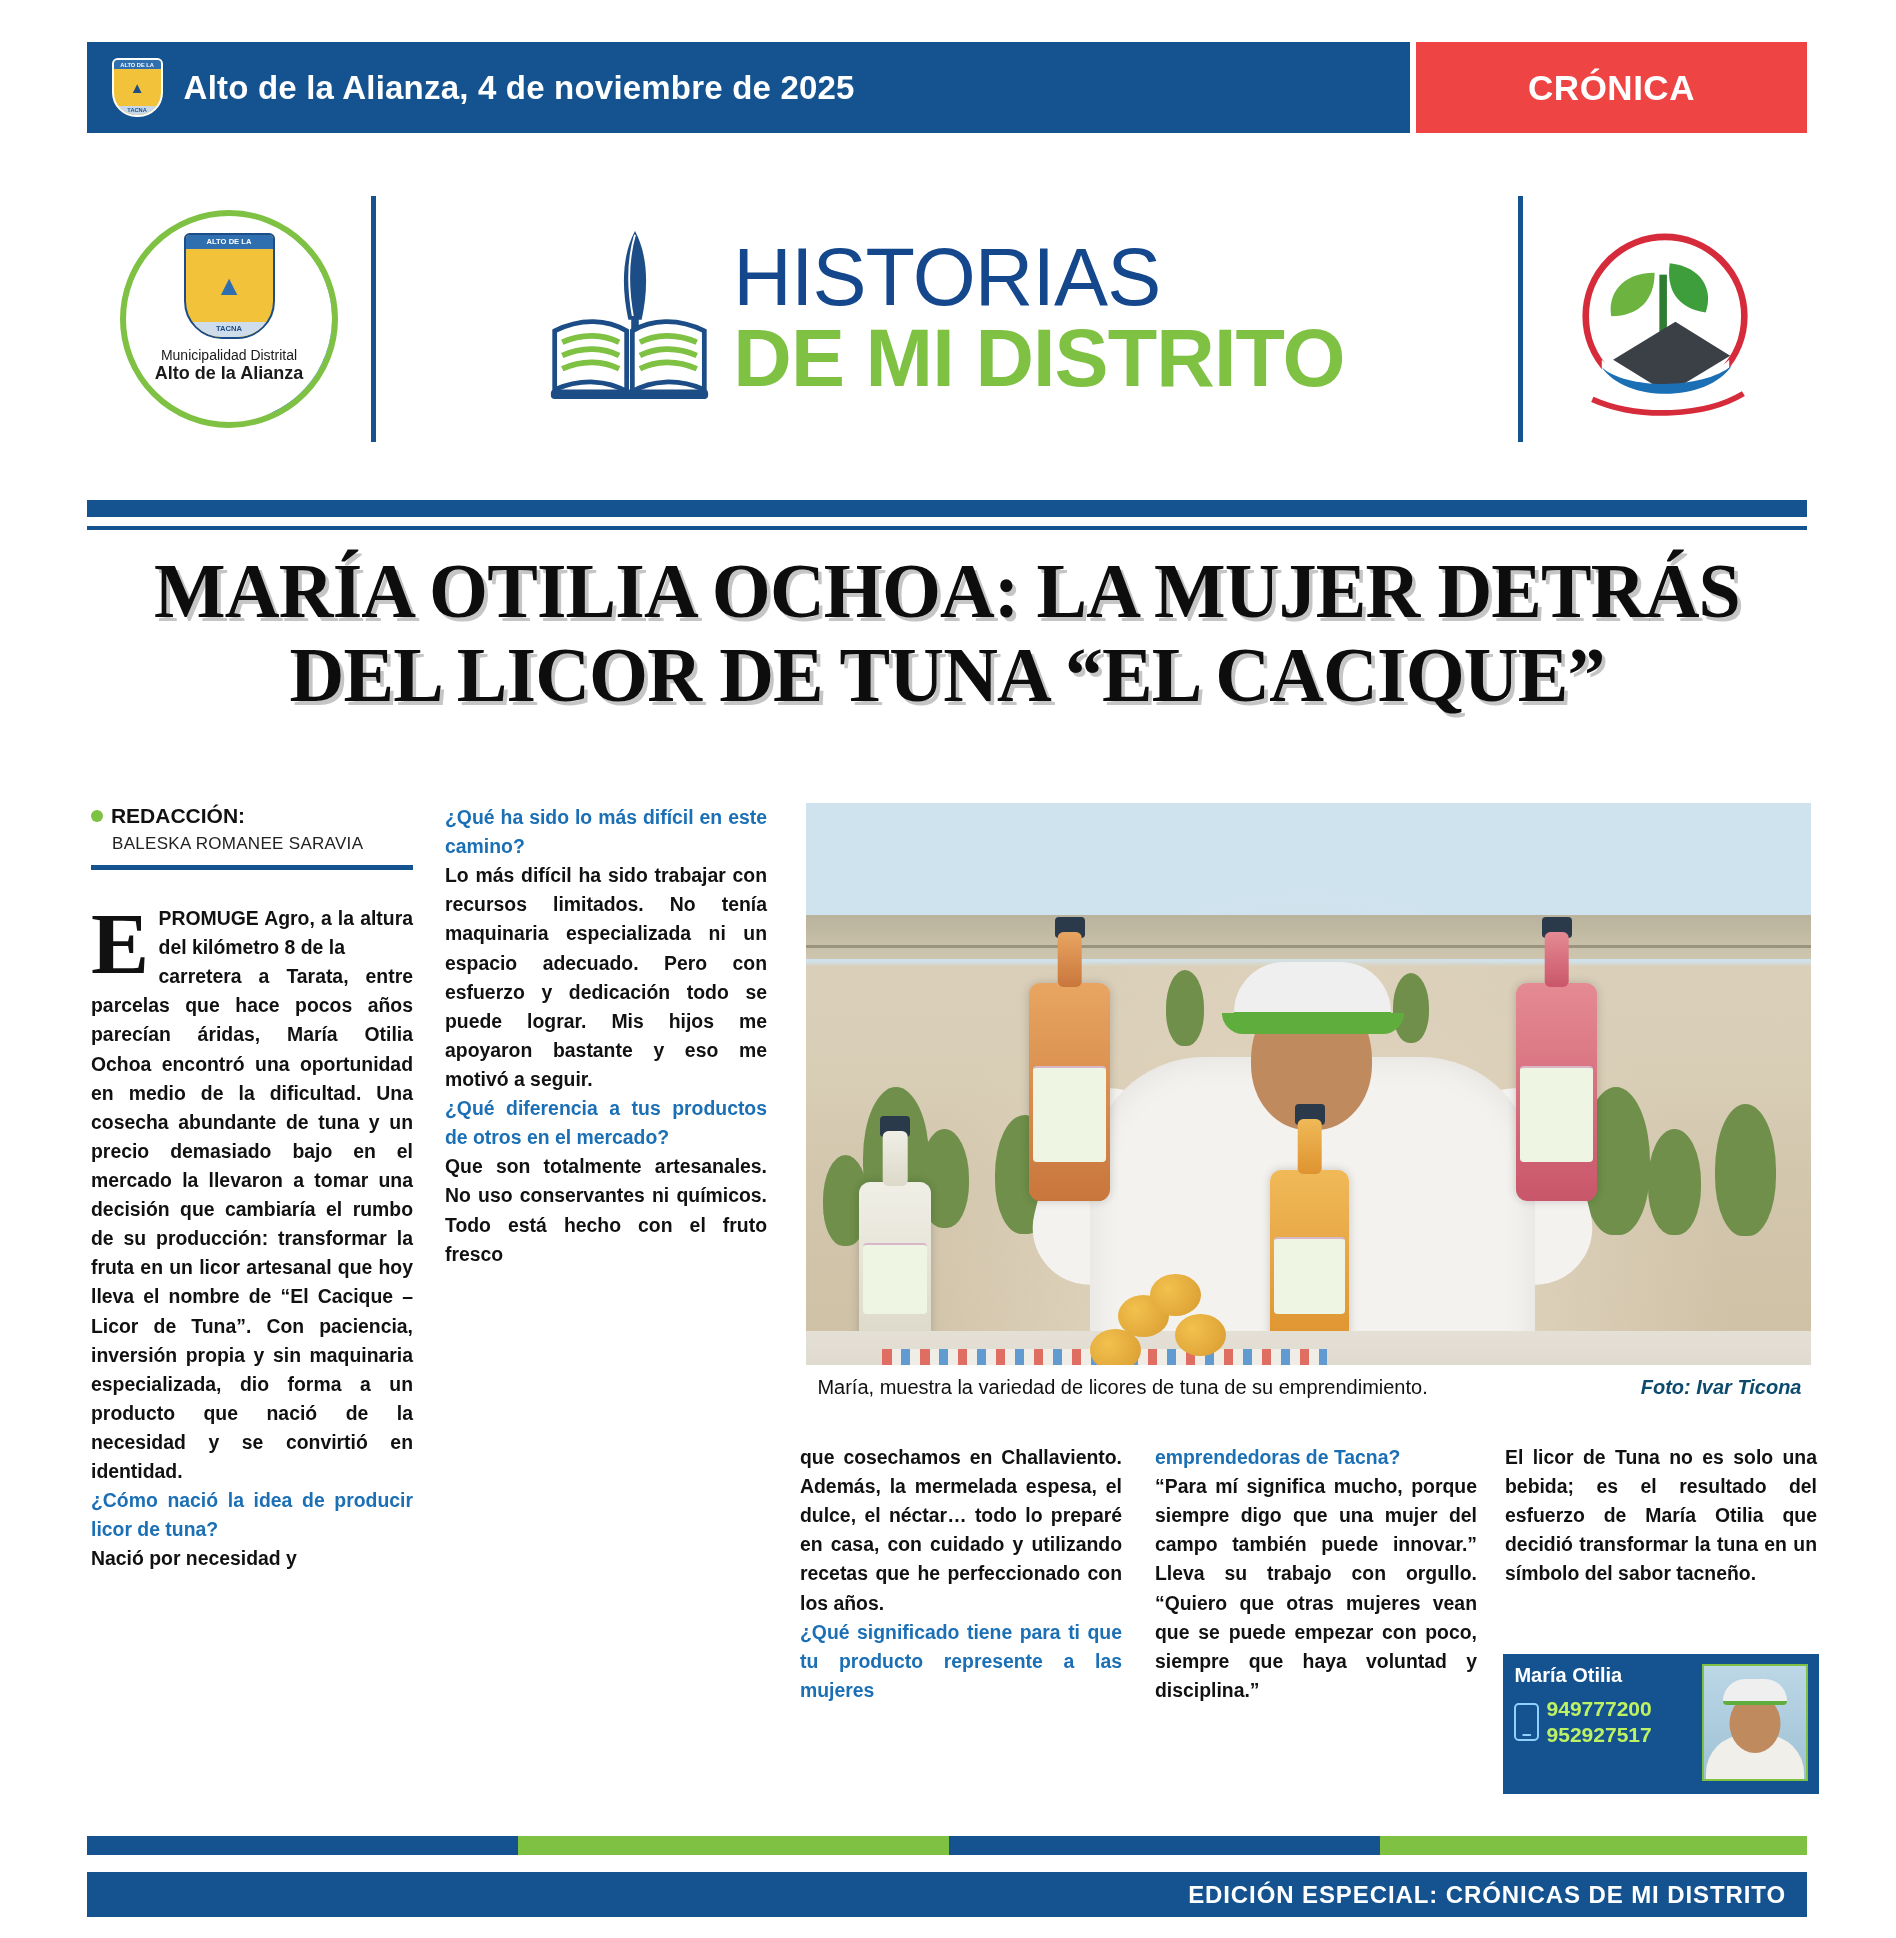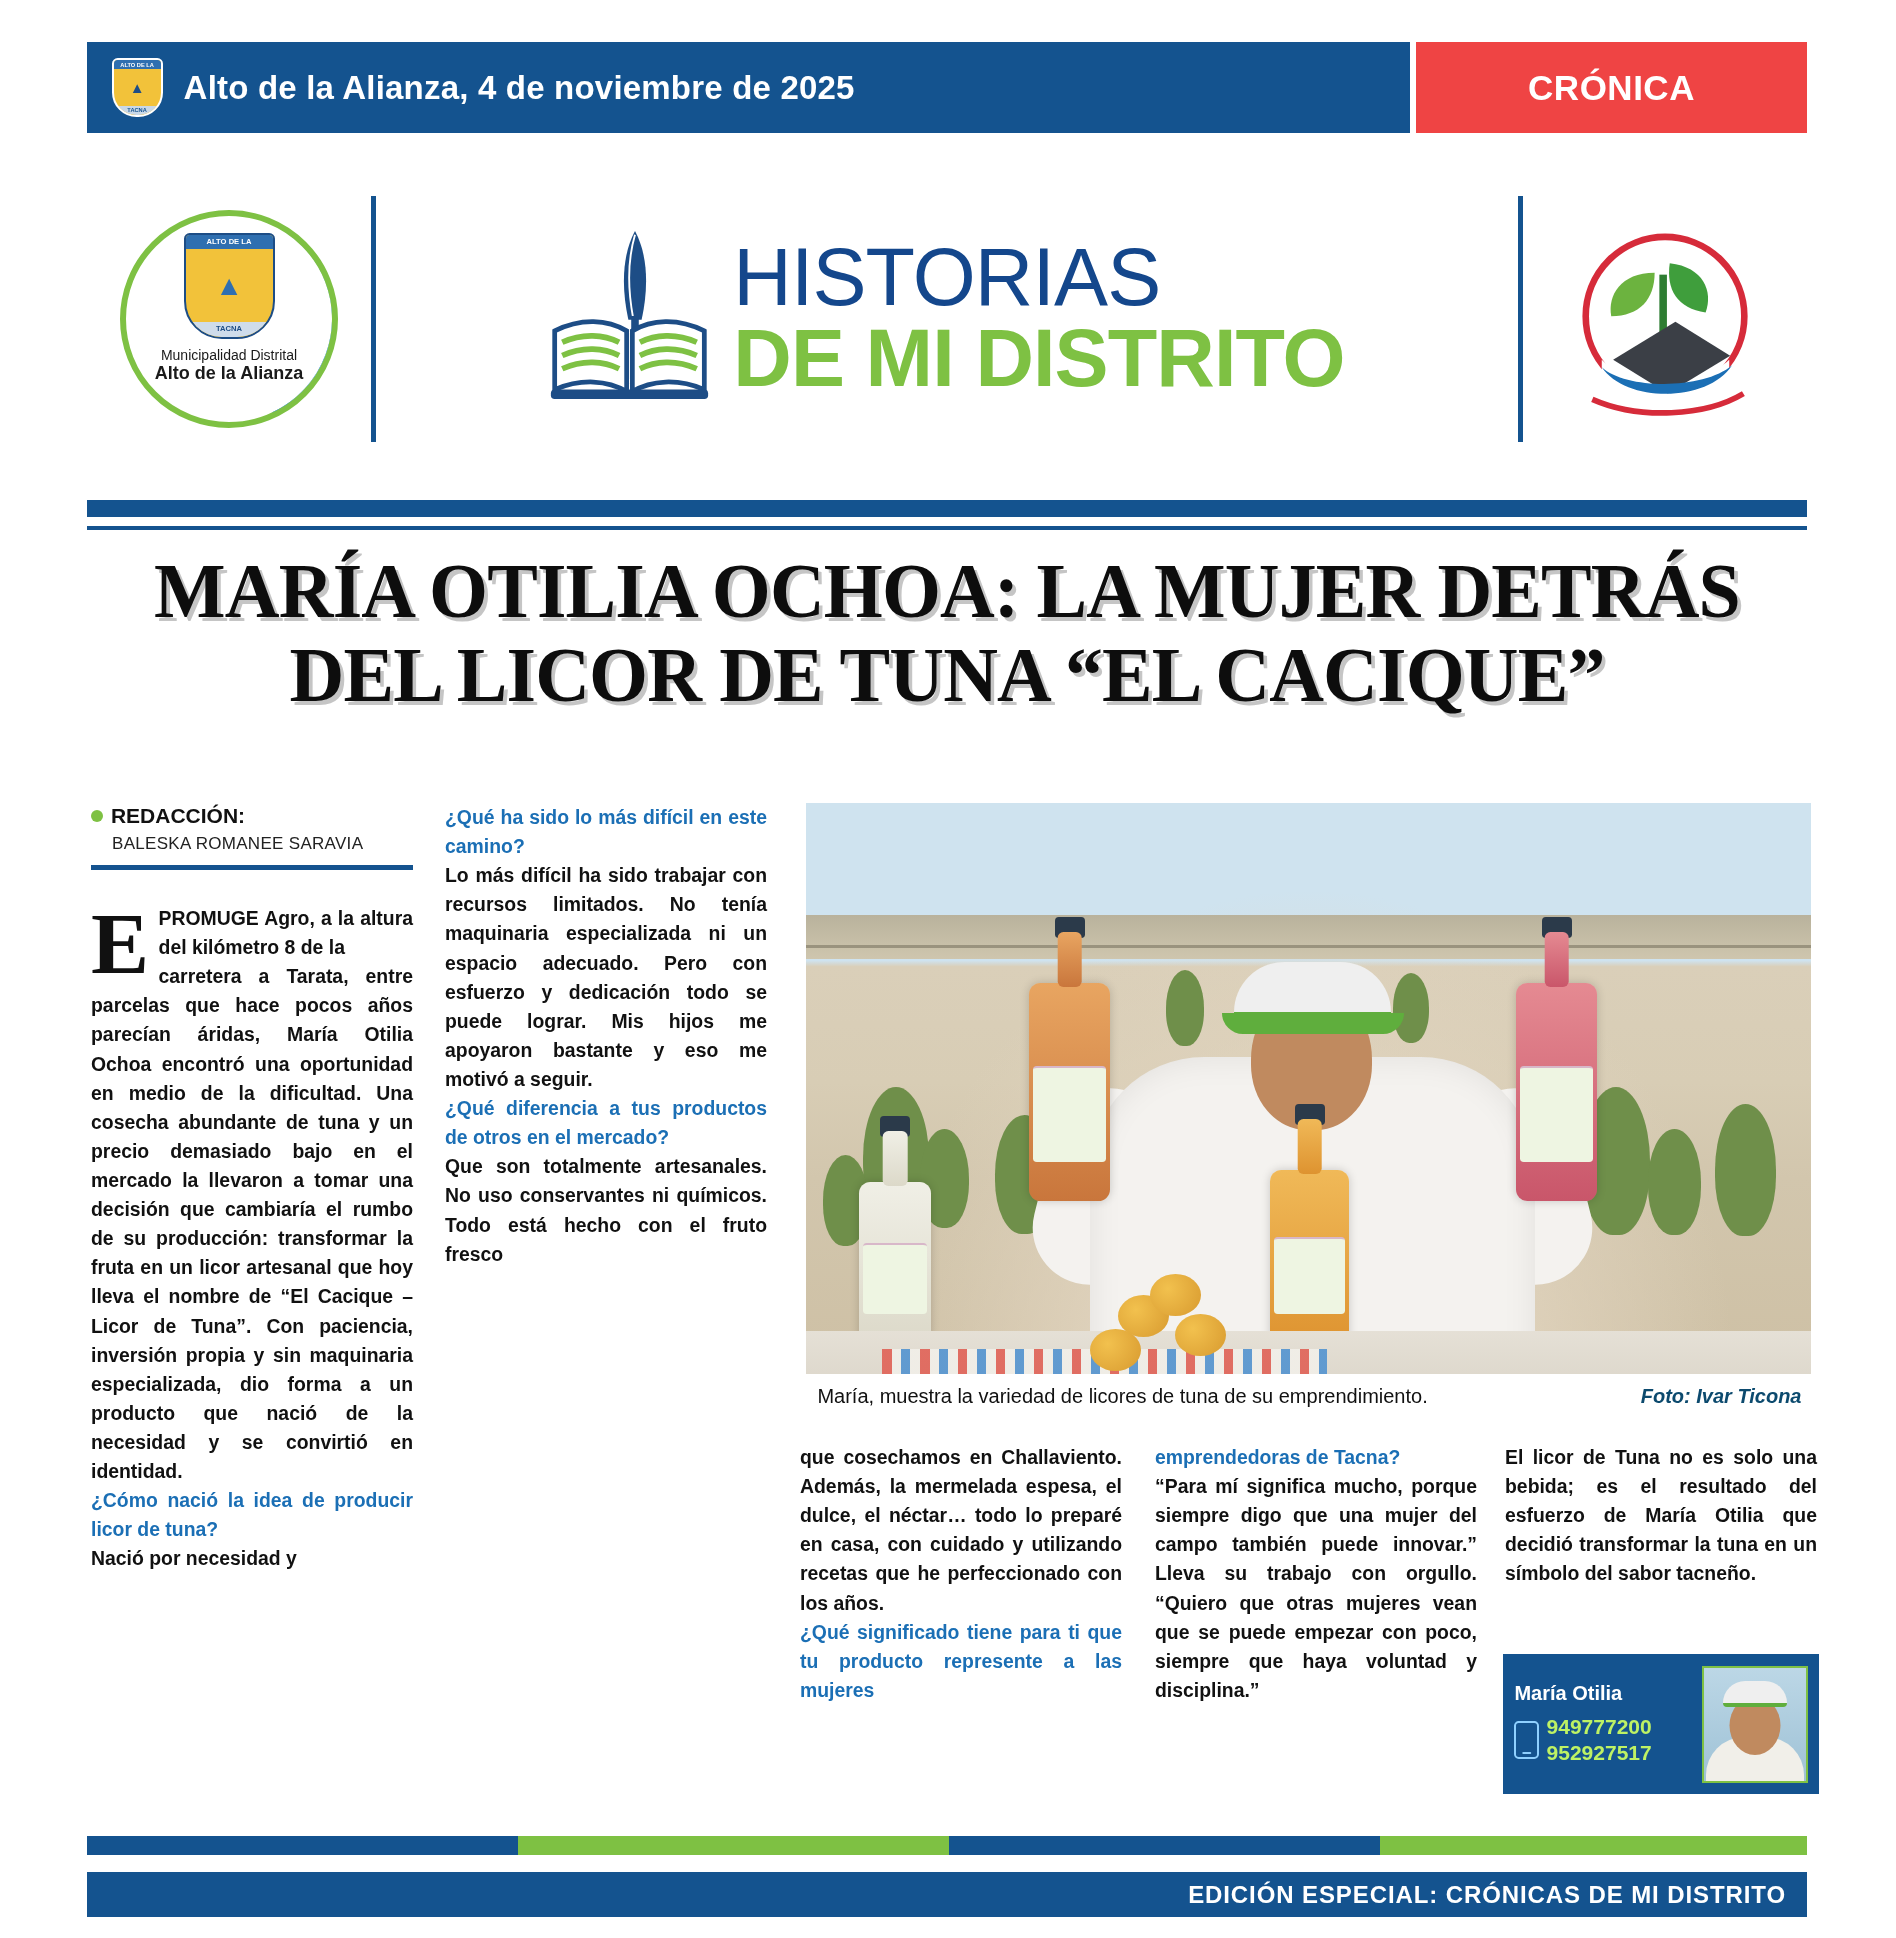--- a/index.html
+++ b/index.html
@@ -368,33 +368,31 @@
   }
   .caption-bar {
     position: absolute;
     left: 806px; top: 1365px;
     width: 1005px; height: 44px;
     background: #ffffff;
     display: flex;
     align-items: center;
     justify-content: space-between;
     padding: 0 9.5px 0 11.4px;
-    margin-top: 9px;
   }
   .caption-txt { font-size: 20px; color: #111; }
   .caption-credit { font-size: 20px; color: #0c4a6e; font-weight: bold; font-style: italic; }
 
   
   .contact {
     position: absolute;
     left: 1503px; top: 1654px;
     width: 316px; height: 140px;
     background: #14538f;
     display: flex;
-    align-items: center;
     padding: 9.5px 11.4px;
     gap: 9.5px;
   }
   .contact-info { flex: 1 1 auto; color:#fff; }
   .contact-name { font-size: 20px; font-weight: bold; margin-bottom: 9.5px; }
   .contact-rows { display:flex; align-items:center; gap: 7.6px; }
   .phone-icon {
     width: 24.6px; height: 38px; border: 2.8px solid #8fd0ff; border-radius: 4.7px;
     position: relative; flex: 0 0 auto;
   }

